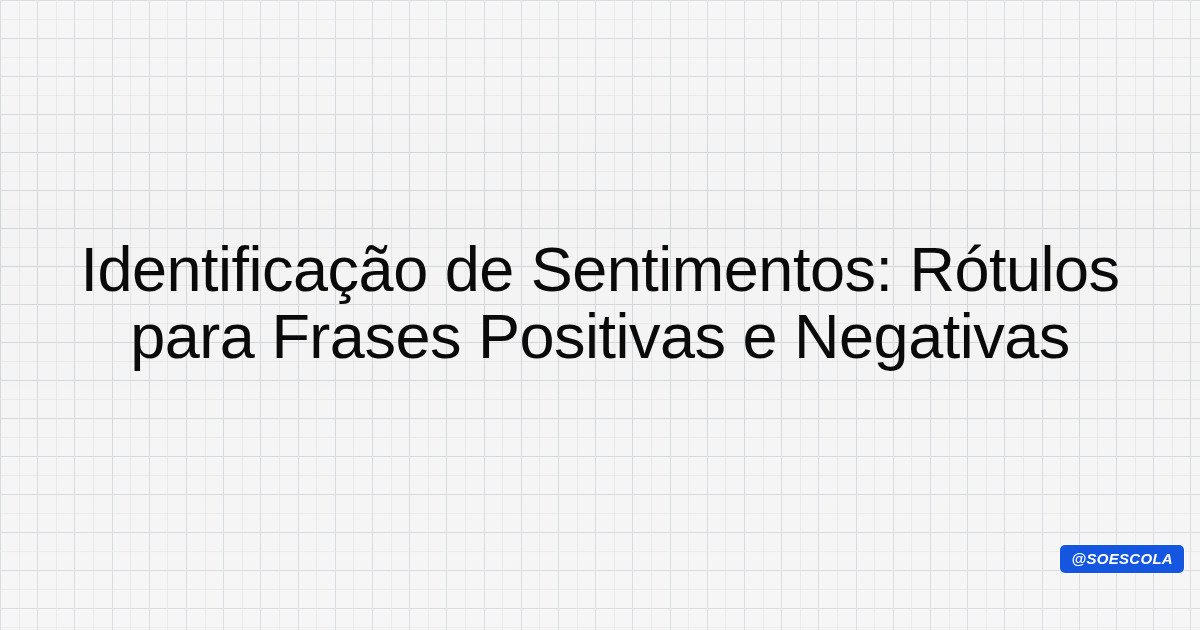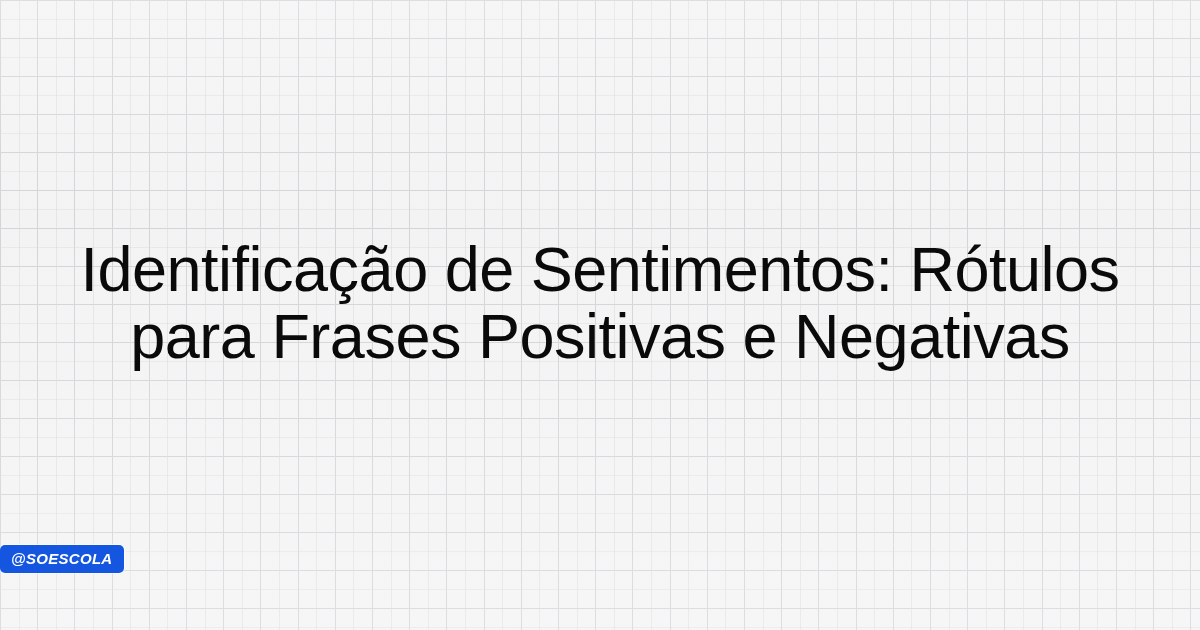--- a/index.html
+++ b/index.html
@@ -94,21 +94,21 @@
     word-wrap: break-word;
   }
 
   
   .badge-wrap {
     position: absolute;
     left: 0;
     right: 16px;
     top: 545px;
     display: flex;
-    justify-content: flex-start;
+    justify-content: flex-end;
   }
   .badge {
     display: inline-block;
     background: #1456e0;
     color: #ffffff;
     font-family: "Liberation Sans", sans-serif;
     font-size: 15px;
     font-weight: 700;
     font-style: italic;
     letter-spacing: 0.3px;

